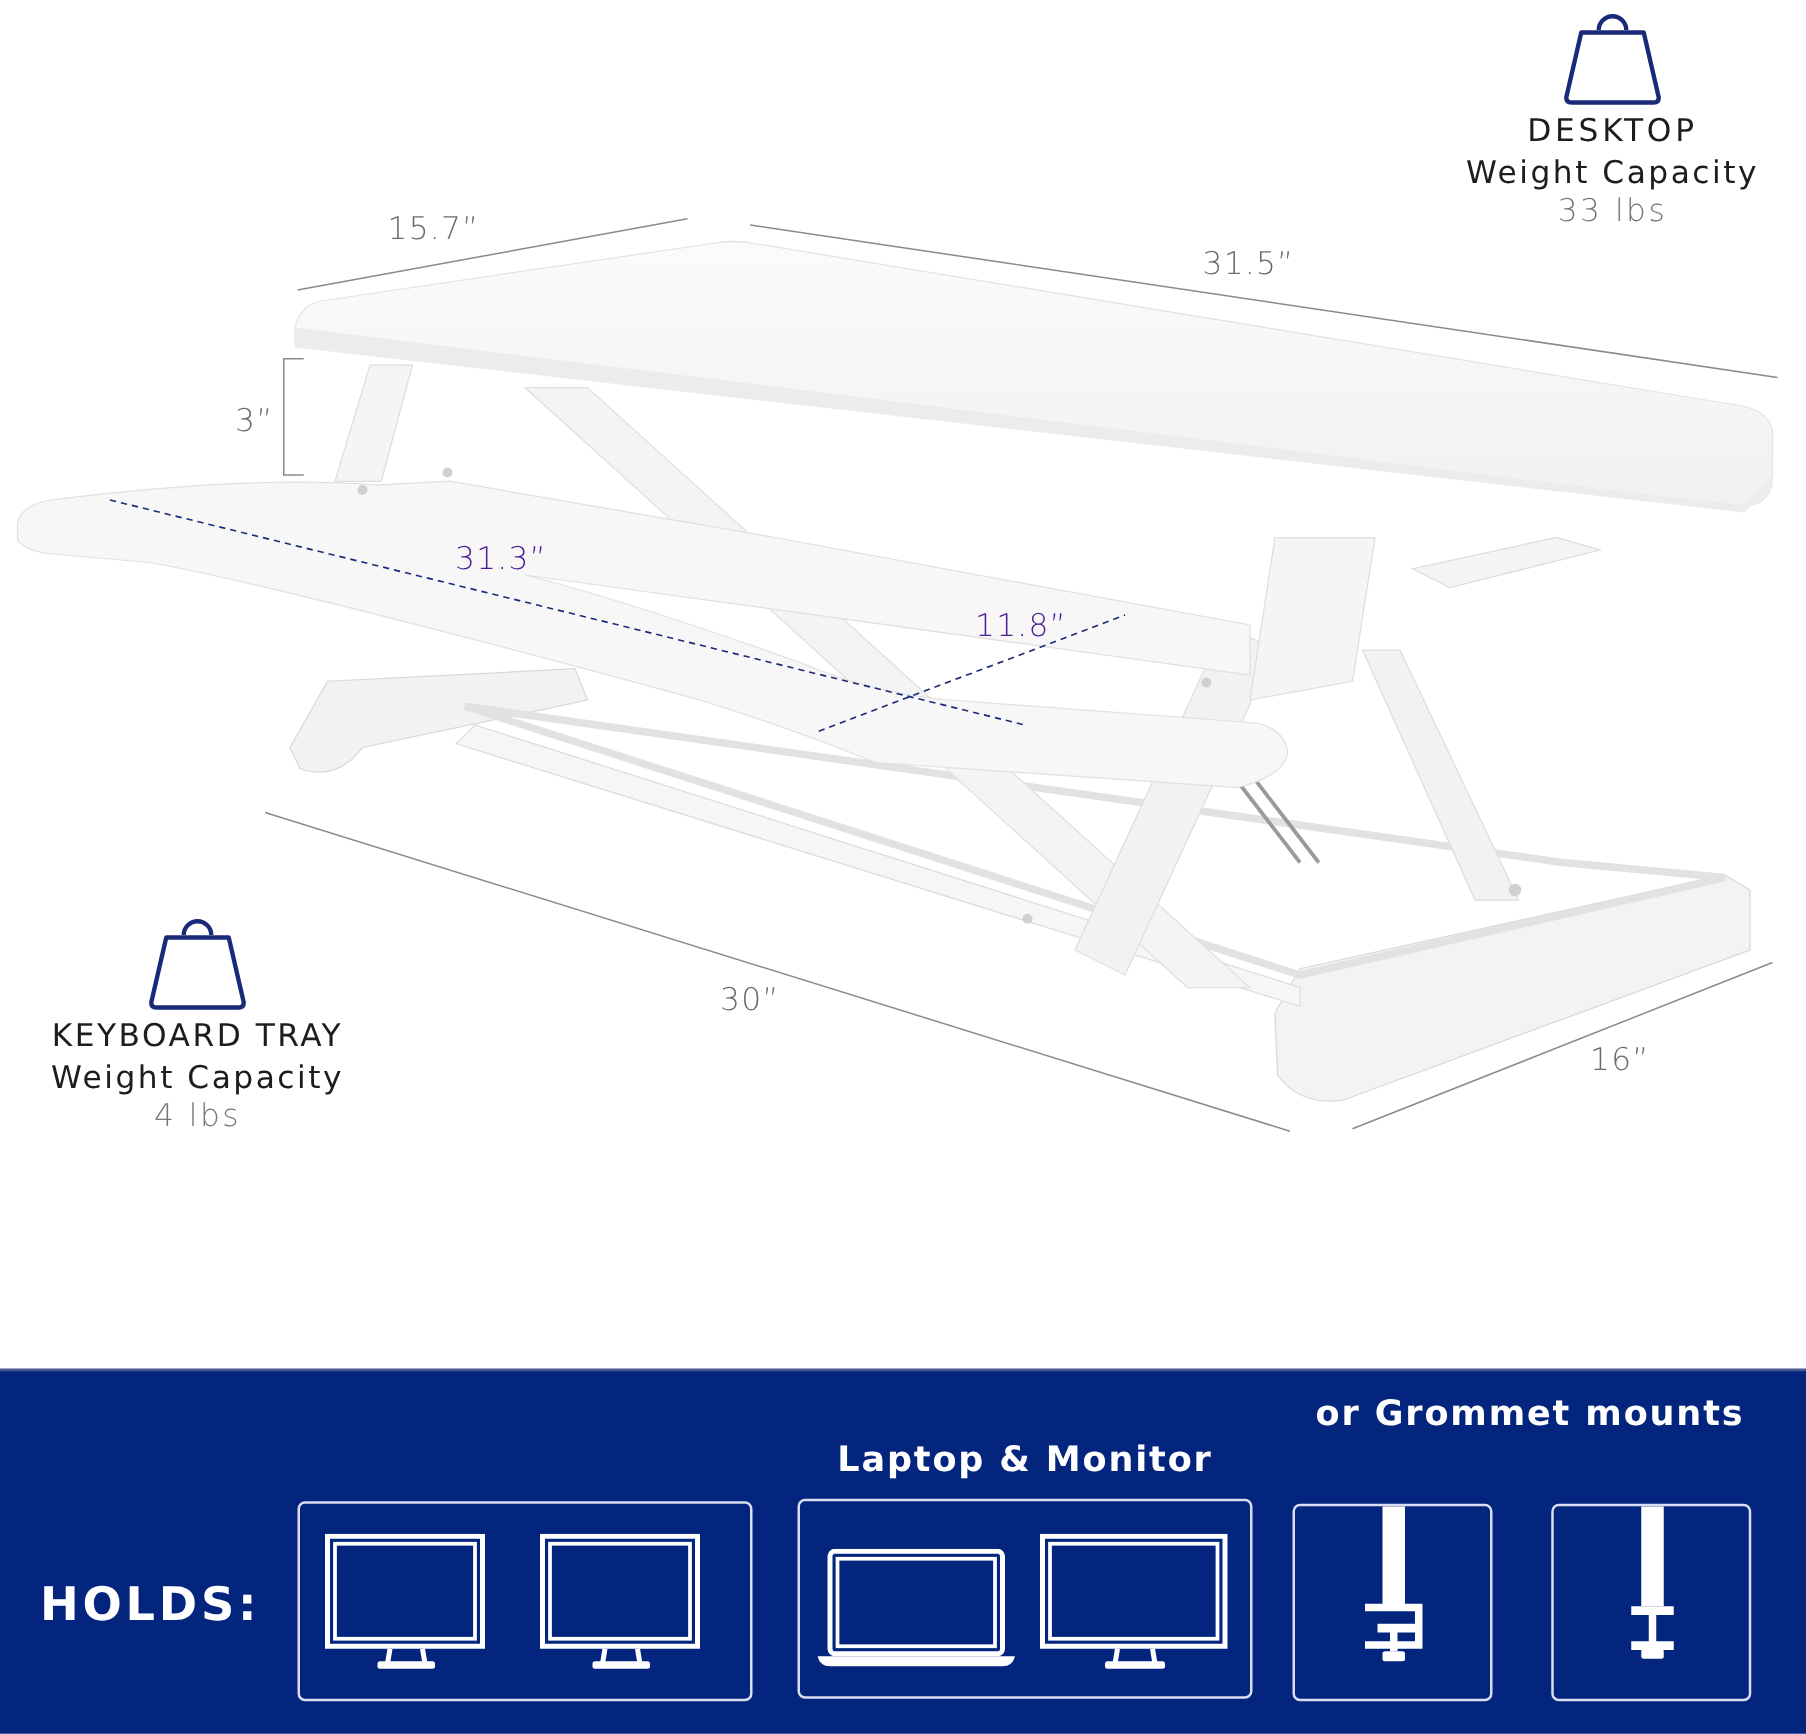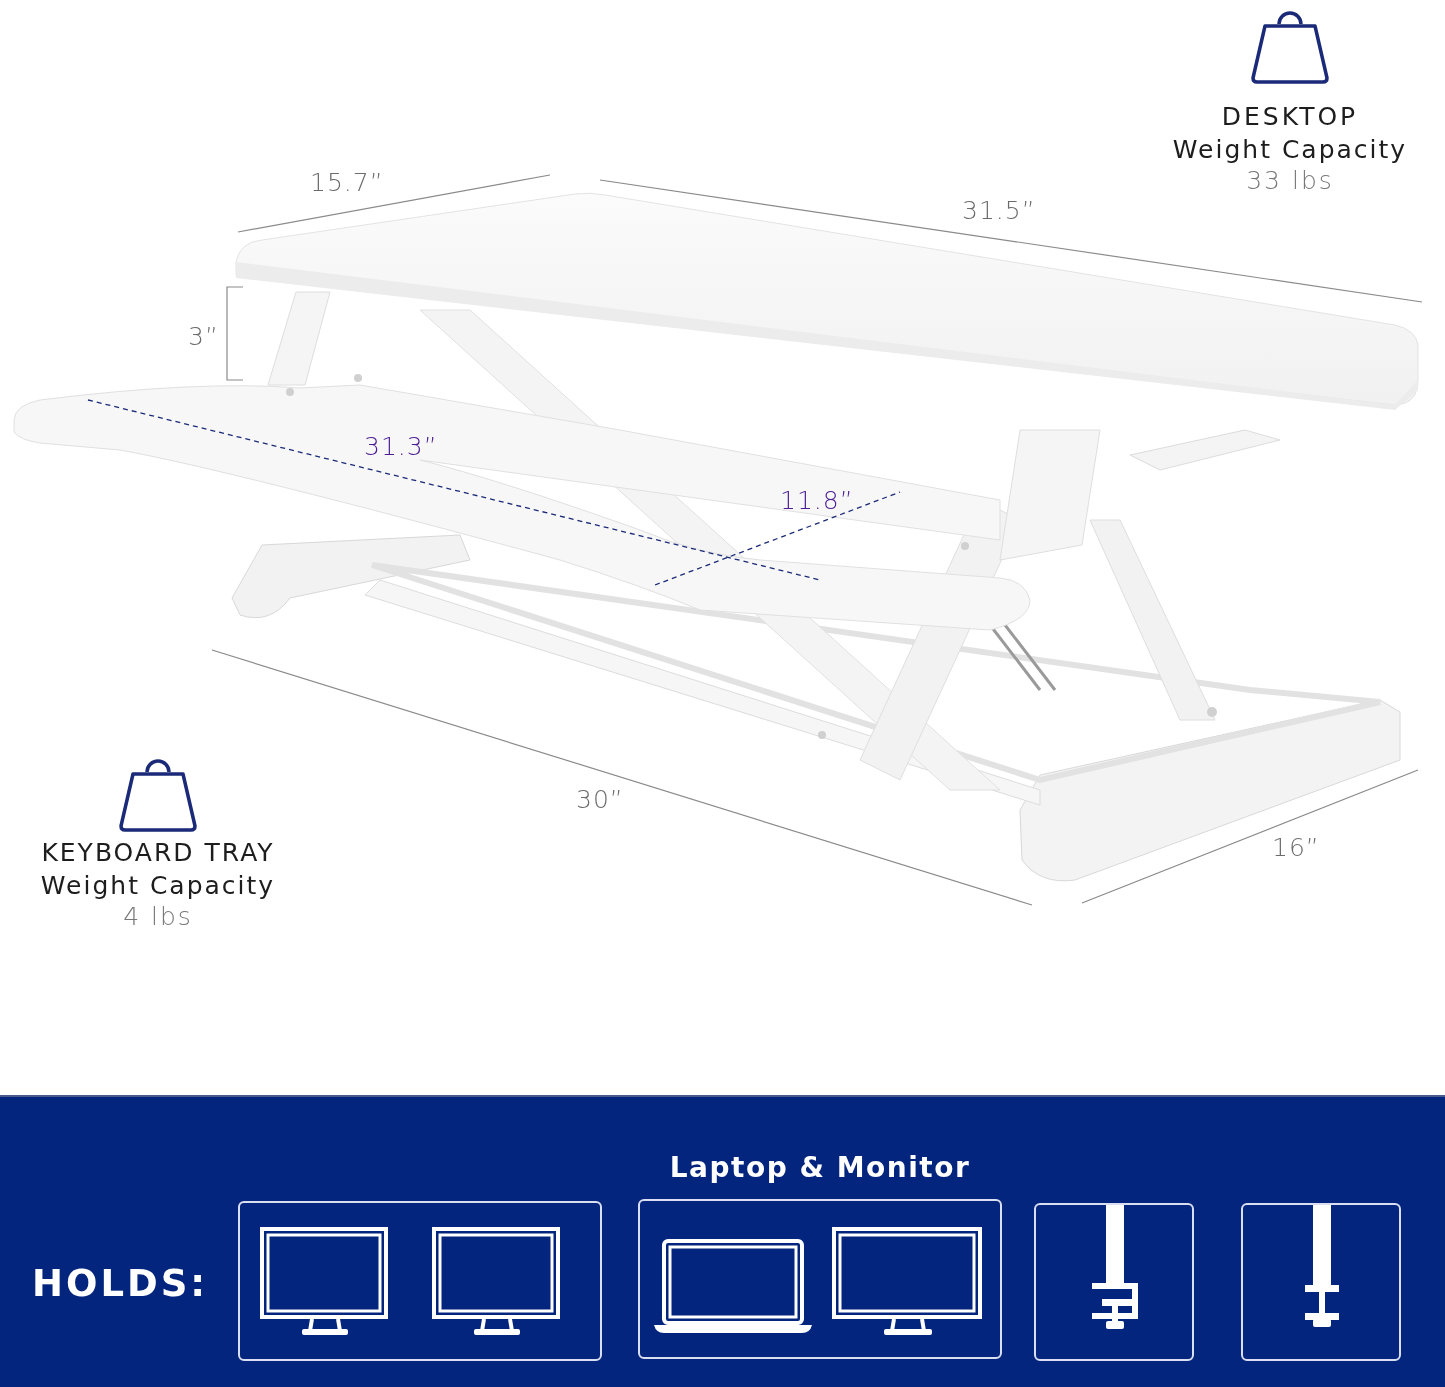--- a/index.html
+++ b/index.html
@@ -79,26 +79,26 @@
 <div class="dim blue" style="left:364px;top:432px;">31.3”</div>
 <div class="dim blue" style="left:780px;top:486px;">11.8”</div>
 <div class="dim" style="left:576px;top:785px;">30”</div>
 <div class="dim" style="left:1272px;top:833px;">16”</div>
 
 <div class="abs" style="left:1160px;top:0;width:260px;">
   <svg style="display:block;margin:0 auto;" width="82" height="86" viewBox="0 0 82 86">
     <path d="M30,24 A11,11 0 0 1 52,24" fill="none" stroke="#1a2a78" stroke-width="3.5"></path>
     <path d="M16,26 L66,26 L78,78 Q78,82 74,82 L8,82 Q4,82 4,78 Z" fill="none" stroke="#1a2a78" stroke-width="3.5" stroke-linejoin="round"></path>
   </svg>
-  <div class="cap-title" style="margin-top:16px;">DESKTOP</div>
+  <div class="cap-title" style="margin-top:4px;">DESKTOP</div>
   <div class="cap-sub" style="margin-top:4px;">Weight Capacity</div>
   <div class="cap-val" style="margin-top:2px;">33 lbs</div>
 </div>
 
-<div class="abs" style="left:28px;top:748px;width:260px;">
+<div class="abs" style="left:28px;top:724px;width:260px;">
   <svg style="display:block;margin:0 auto;" width="82" height="86" viewBox="0 0 82 86">
     <path d="M30,24 A11,11 0 0 1 52,24" fill="none" stroke="#1a2a78" stroke-width="3.5"></path>
     <path d="M16,26 L66,26 L78,78 Q78,82 74,82 L8,82 Q4,82 4,78 Z" fill="none" stroke="#1a2a78" stroke-width="3.5" stroke-linejoin="round"></path>
   </svg>
   <div class="cap-title" style="margin-top:4px;letter-spacing:2px;">KEYBOARD TRAY</div>
   <div class="cap-sub" style="margin-top:4px;">Weight Capacity</div>
   <div class="cap-val" style="margin-top:2px;">4 lbs</div>
 </div>
 
 <div id="banner">
@@ -133,20 +133,21 @@
   </svg>
   <svg class="abs" style="left:192px;top:26px;" width="152" height="112" viewBox="0 0 152 112">
     <rect x="2" y="2" width="146" height="88" fill="none" stroke="#fff" stroke-width="4"></rect>
     <rect x="8" y="8" width="134" height="76" fill="none" stroke="#fff" stroke-width="3"></rect>
     <path d="M62,92 L60,104 M90,92 L92,104" stroke="#fff" stroke-width="4"></path>
     <rect x="52" y="102" width="48" height="6" rx="2" fill="#fff"></rect>
   </svg>
 </div>
 
 <div class="feat-title" style="left:1034px;top:1111px;width:380px;">
+  <div>or Grommet mounts</div>
 </div>
 <div class="box" style="left:1034px;top:1203px;width:160px;height:158px;">
   <svg class="abs" style="left:0;top:0;" width="156" height="154" viewBox="0 0 156 154">
     <rect x="70" y="0" width="18" height="80" fill="#fff"></rect>
     <path d="M56,78 L102,78 L102,114 L56,114 L56,108 L96,108 L96,84 L56,84 Z" fill="#fff"></path>
     <rect x="66" y="94" width="30" height="7" fill="#fff"></rect>
     <rect x="76" y="100" width="6" height="16" fill="#fff"></rect>
     <rect x="70" y="116" width="18" height="8" rx="2" fill="#fff"></rect>
   </svg>
 </div>

